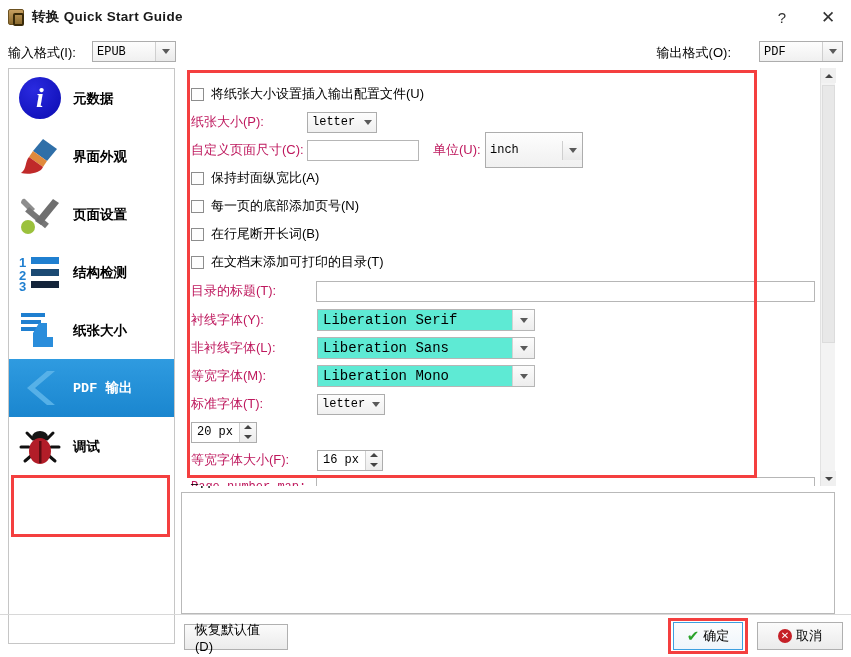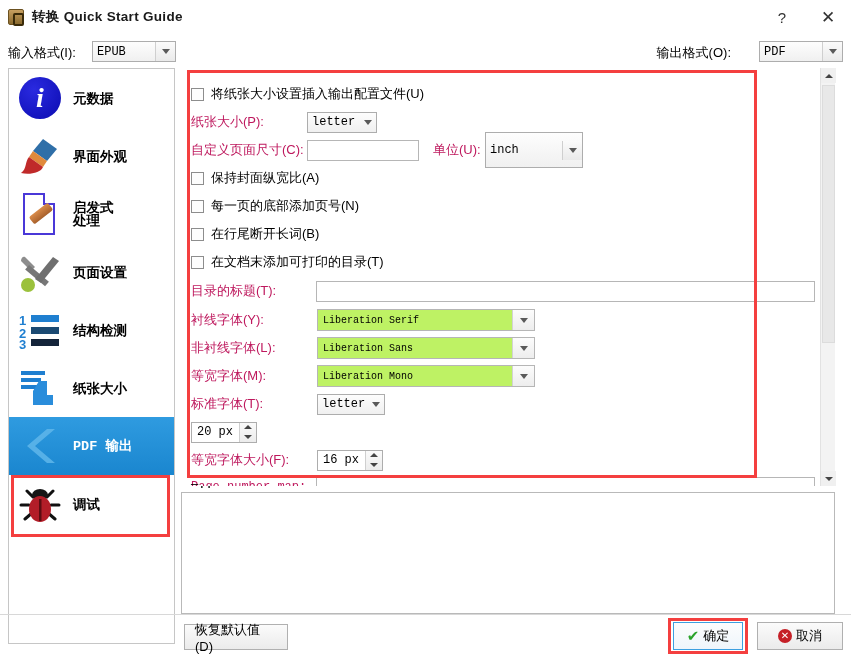--- a/index.html
+++ b/index.html
@@ -122,23 +122,23 @@
     font-family: "Liberation Mono", monospace; font-size: 12px; padding-left: 5px;
   }
   .spin .sv { flex: 1; }
   .spin .sbtns { width: 17px; height: 19px; border-left: 1px solid #cfcfcf;
     display: flex; flex-direction: column; background: linear-gradient(#fafafa,#ececec); flex: none; }
   .spin .sup, .spin .sdn { flex: 1; display: flex; align-items: center; justify-content: center; }
   .tri-up { width:0;height:0;border-left:4px solid transparent;border-right:4px solid transparent;border-bottom:4px solid #444; }
   .tri-dn { width:0;height:0;border-left:4px solid transparent;border-right:4px solid transparent;border-top:4px solid #444; }
 
   .wide-combo {
-    border: 1px solid #b6b6b6; background: #bef264; height: 22px; width: 218px;
+    border: 1px solid #b6b6b6; background: #5eead4; height: 22px; width: 218px;
     display: inline-flex; align-items: center;
-    font-family: "Liberation Mono", monospace; font-size: 10px; padding-left: 5px;
+    font-family: "Liberation Mono", monospace; font-size: 14px; padding-left: 5px;
   }
   .wide-combo .wv { flex: 1; white-space: nowrap; overflow: hidden; }
   .wide-combo .warrow {
     width: 22px; height: 20px; border-left: 1px solid #d2d2d2;
     background: linear-gradient(#fcfcfc,#ededed);
     display: flex; align-items: center; justify-content: center; flex: none;
   }
 
   
   .vscroll {
@@ -228,27 +228,20 @@
       <div class="side-ico">
         <svg class="ico-brush" viewBox="0 0 40 38">
           <path d="M24 2 L38 12 L28 24 L14 14 Z" fill="#2f6fa8"></path>
           <path d="M14 14 L28 24 L24 30 L10 20 Z" fill="#e08a3c"></path>
           <path d="M10 20 L24 30 C22 36 10 38 2 36 C8 32 6 24 10 20 Z" fill="#c02a2a"></path>
         </svg>
       </div>
       <div class="side-label">界面外观</div>
     </div>
 
-    <div class="side-item">
-      <div class="side-ico">
-          <div class="ico-doc"></div>
-        </div>
-      <div class="side-label">启发式
-处理</div>
-    </div>
 
     <div class="side-item">
       <div class="side-ico">
         <svg class="ico-tools" viewBox="0 0 42 40">
           <path d="M6 4 L16 14 L12 18 L2 8 C2 5 4 3 6 4 Z" fill="#8d8d8d"></path>
           <rect x="10" y="12" width="26" height="6" fill="#777" transform="rotate(40 10 12)"></rect>
           <path d="M34 4 L40 8 L22 30 L16 26 Z" fill="#6f6f6f"></path>
           <circle cx="9" cy="32" r="7" fill="#9bc13c"></circle>
         </svg>
       </div>

